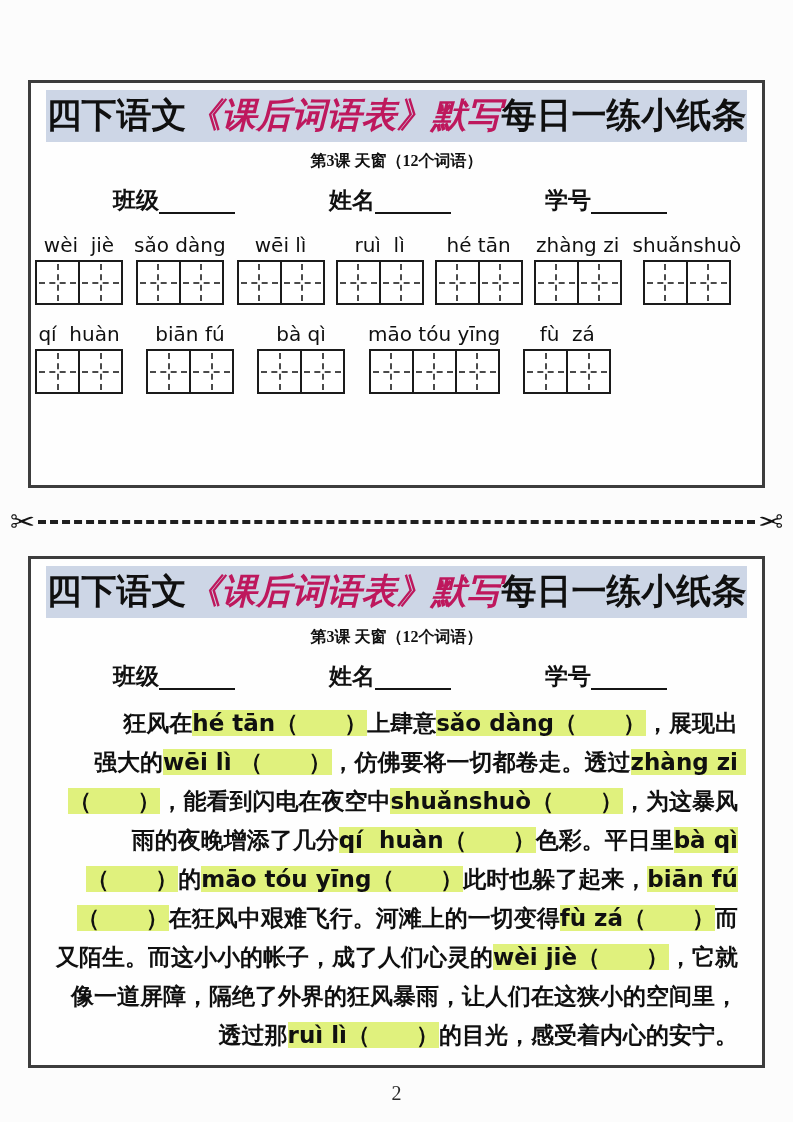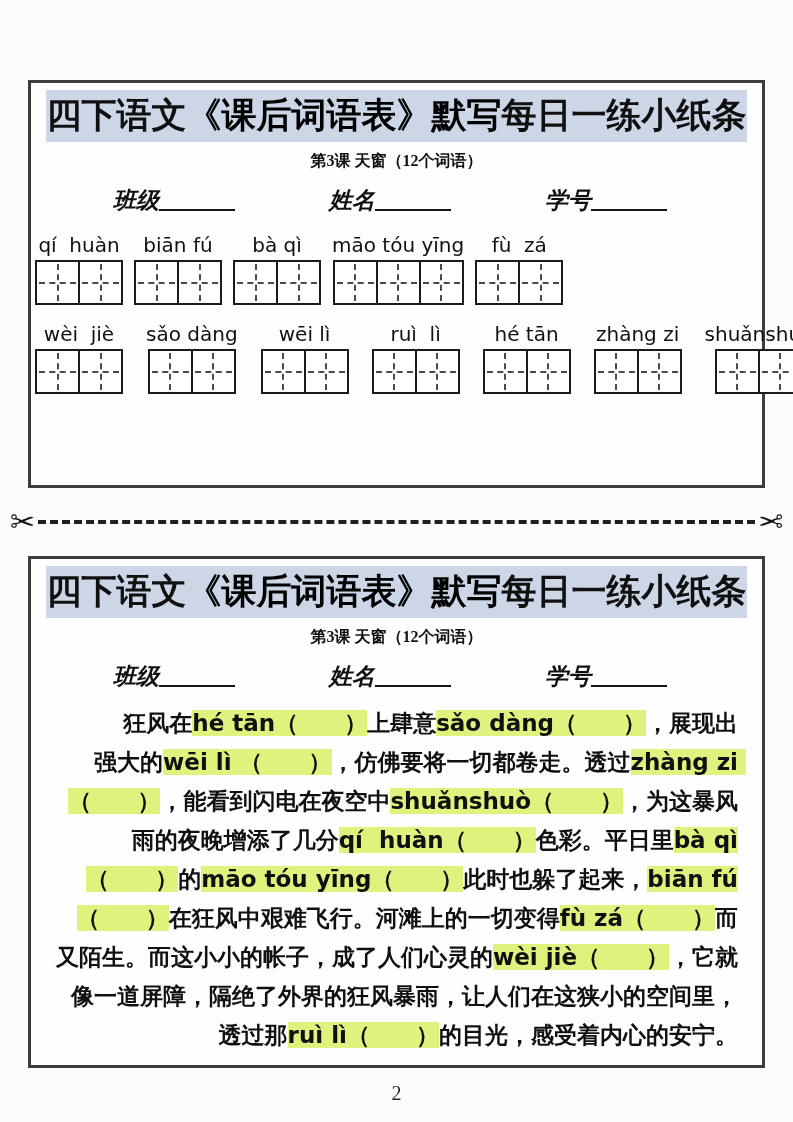--- a/index.html
+++ b/index.html
@@ -14,30 +14,30 @@
   }
   #strip1 { height:408px; }
   #strip2 { height:512px; }
   .titlebar {
     margin:7px 15px 0 15px; padding:3px 0 5px 0;
     background:#cdd6e6; text-align:center;
     font-family:"Liberation Sans", sans-serif; font-weight:bold;
     font-size:35px; letter-spacing:0px; line-height:44px;
     white-space:nowrap;
   }
-  .titlebar .red { color:#000000; }
+  .titlebar .red { color:#be185d;font-style:italic; }
   .subtitle {
     text-align:center; font-weight:bold; font-size:16px; margin-top:9px;
     font-family:"Liberation Serif", serif;
   }
   .fields {
     display:flex; margin:13px 95px 0 82px; justify-content:space-between;
     font-size:23px; font-weight:bold;
   }
-  .field { display:inline-flex; align-items:flex-start;font-style:italic; }
+  .field { display:inline-flex; align-items:center; }
   .fline {
     display:inline-block; width:76px; height:1.15em;
     border-bottom:2px solid #151515;
   }
   .wordrows { margin:16px 4px 0 4px; }
   .wrow { display:flex; gap:11px; align-items:flex-end; margin-bottom:16px; }
   .wrow:nth-child(2) { gap:23px; }
   .wblock { display:flex; flex-direction:column; align-items:center; }
   .pinyin {
     font-family:"DejaVu Sans", sans-serif; font-size:20px; line-height:26px;
@@ -92,101 +92,101 @@
           <span class="fline"></span>
         </span>
         <span class="field">
           <span>学号</span>
           <span class="fline"></span>
         </span>
       </div>
     <div class="wordrows">
         <div class="wrow">
           <div class="wblock">
-            <div class="pinyin">qí  huàn</div>
-            <div class="tgrid">
-              <div class="tcell"></div>
-              <div class="tcell"></div>
-            </div>
-          </div>
-          <div class="wblock">
-            <div class="pinyin">biān fú</div>
-            <div class="tgrid">
-              <div class="tcell"></div>
-              <div class="tcell"></div>
-            </div>
-          </div>
-          <div class="wblock">
-            <div class="pinyin">bà qì</div>
-            <div class="tgrid">
-              <div class="tcell"></div>
-              <div class="tcell"></div>
-            </div>
-          </div>
-          <div class="wblock">
-            <div class="pinyin">māo tóu yīng</div>
-            <div class="tgrid">
-              <div class="tcell"></div>
-              <div class="tcell"></div>
-              <div class="tcell"></div>
-            </div>
-          </div>
-          <div class="wblock">
-            <div class="pinyin">fù  zá</div>
+            <div class="pinyin">wèi  jiè</div>
+            <div class="tgrid">
+              <div class="tcell"></div>
+              <div class="tcell"></div>
+            </div>
+          </div>
+          <div class="wblock">
+            <div class="pinyin">sǎo dàng</div>
+            <div class="tgrid">
+              <div class="tcell"></div>
+              <div class="tcell"></div>
+            </div>
+          </div>
+          <div class="wblock">
+            <div class="pinyin">wēi lì</div>
+            <div class="tgrid">
+              <div class="tcell"></div>
+              <div class="tcell"></div>
+            </div>
+          </div>
+          <div class="wblock">
+            <div class="pinyin">ruì  lì</div>
+            <div class="tgrid">
+              <div class="tcell"></div>
+              <div class="tcell"></div>
+            </div>
+          </div>
+          <div class="wblock">
+            <div class="pinyin">hé tān</div>
+            <div class="tgrid">
+              <div class="tcell"></div>
+              <div class="tcell"></div>
+            </div>
+          </div>
+          <div class="wblock">
+            <div class="pinyin">zhàng zi</div>
+            <div class="tgrid">
+              <div class="tcell"></div>
+              <div class="tcell"></div>
+            </div>
+          </div>
+          <div class="wblock">
+            <div class="pinyin">shuǎnshuò</div>
             <div class="tgrid">
               <div class="tcell"></div>
               <div class="tcell"></div>
             </div>
           </div>
         </div>
         <div class="wrow">
           <div class="wblock">
-            <div class="pinyin">wèi  jiè</div>
-            <div class="tgrid">
-              <div class="tcell"></div>
-              <div class="tcell"></div>
-            </div>
-          </div>
-          <div class="wblock">
-            <div class="pinyin">sǎo dàng</div>
-            <div class="tgrid">
-              <div class="tcell"></div>
-              <div class="tcell"></div>
-            </div>
-          </div>
-          <div class="wblock">
-            <div class="pinyin">wēi lì</div>
-            <div class="tgrid">
-              <div class="tcell"></div>
-              <div class="tcell"></div>
-            </div>
-          </div>
-          <div class="wblock">
-            <div class="pinyin">ruì  lì</div>
-            <div class="tgrid">
-              <div class="tcell"></div>
-              <div class="tcell"></div>
-            </div>
-          </div>
-          <div class="wblock">
-            <div class="pinyin">hé tān</div>
-            <div class="tgrid">
-              <div class="tcell"></div>
-              <div class="tcell"></div>
-            </div>
-          </div>
-          <div class="wblock">
-            <div class="pinyin">zhàng zi</div>
-            <div class="tgrid">
-              <div class="tcell"></div>
-              <div class="tcell"></div>
-            </div>
-          </div>
-          <div class="wblock">
-            <div class="pinyin">shuǎnshuò</div>
+            <div class="pinyin">qí  huàn</div>
+            <div class="tgrid">
+              <div class="tcell"></div>
+              <div class="tcell"></div>
+            </div>
+          </div>
+          <div class="wblock">
+            <div class="pinyin">biān fú</div>
+            <div class="tgrid">
+              <div class="tcell"></div>
+              <div class="tcell"></div>
+            </div>
+          </div>
+          <div class="wblock">
+            <div class="pinyin">bà qì</div>
+            <div class="tgrid">
+              <div class="tcell"></div>
+              <div class="tcell"></div>
+            </div>
+          </div>
+          <div class="wblock">
+            <div class="pinyin">māo tóu yīng</div>
+            <div class="tgrid">
+              <div class="tcell"></div>
+              <div class="tcell"></div>
+              <div class="tcell"></div>
+            </div>
+          </div>
+          <div class="wblock">
+            <div class="pinyin">fù  zá</div>
             <div class="tgrid">
               <div class="tcell"></div>
               <div class="tcell"></div>
             </div>
           </div>
         </div>
       </div>
   </section>
 
   <div class="cutline">

